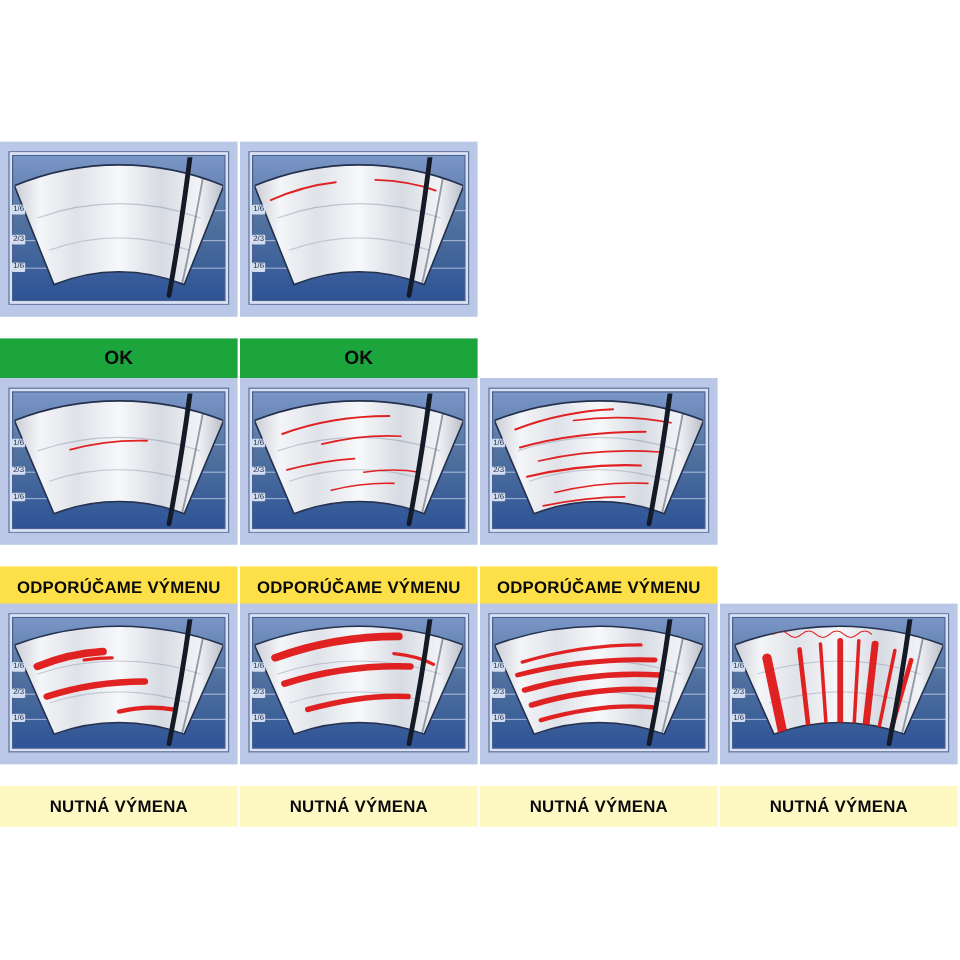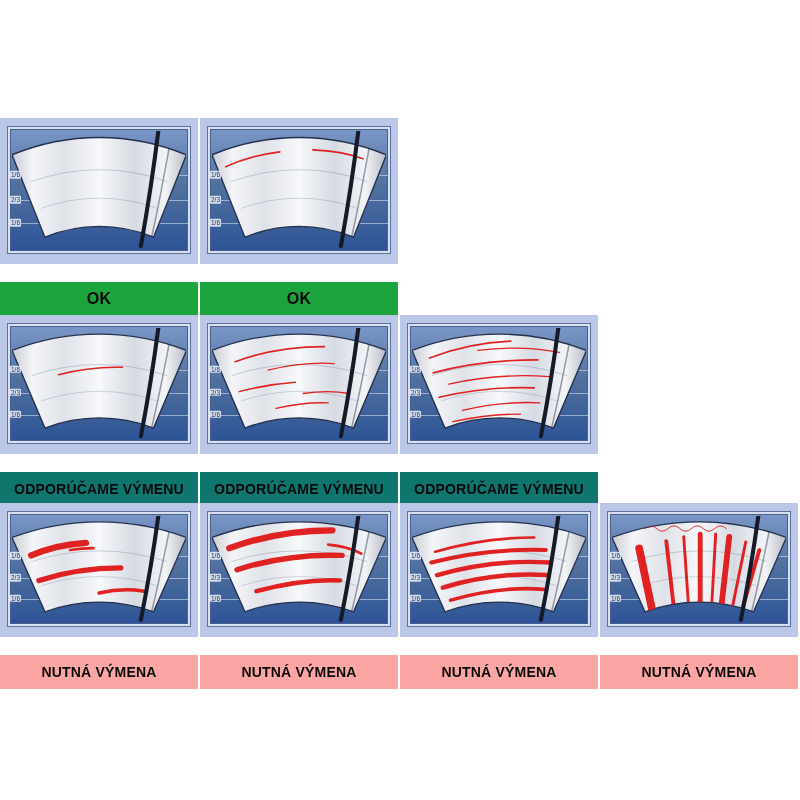--- a/index.html
+++ b/index.html
@@ -15,22 +15,22 @@
          border:2px solid #d9e1f1;box-shadow:0 0 0 1px #5c719f, inset 0 0 0 1px #49608f;}
   .gline{position:absolute;left:0;right:0;height:1px;background:rgba(225,233,248,.55);}
   .zlabel{position:absolute;left:0;transform:translateY(-55%);font-size:6.5px;line-height:1.2;
           color:#1c2b4a;background:rgba(222,231,246,.92);padding:0 1px;border-radius:1px;z-index:3;}
   .fan{position:absolute;left:1%;top:2%;width:98%;height:96%;z-index:2;}
   .band{height:34px;margin-top:18px;display:flex;align-items:center;justify-content:center;}
   .row0 .band{height:33px}
   .band span{font-weight:bold;font-size:14px;letter-spacing:.2px;color:#0a0a0a;}
   .row0 .band span{font-size:16px;}
   .band.ok{background:#1ba53c}
-  .band.warn{background:#0f766e}
-  .band.replace{background:#fca5a5}
+  .band.warn{background:#fde047}
+  .band.replace{background:#fef9c3}
   .defs-holder{position:absolute;width:0;height:0;overflow:hidden;}
 </style>
 </head>
 <body>
 
 <div id="board">
     <div class="defs-holder"><svg width="0" height="0">
         <defs>
           <linearGradient id="fanGrad" x1="0" y1="0" x2="1" y2="0">
             <stop offset="0" stop-color="#c9ccd4"></stop>

